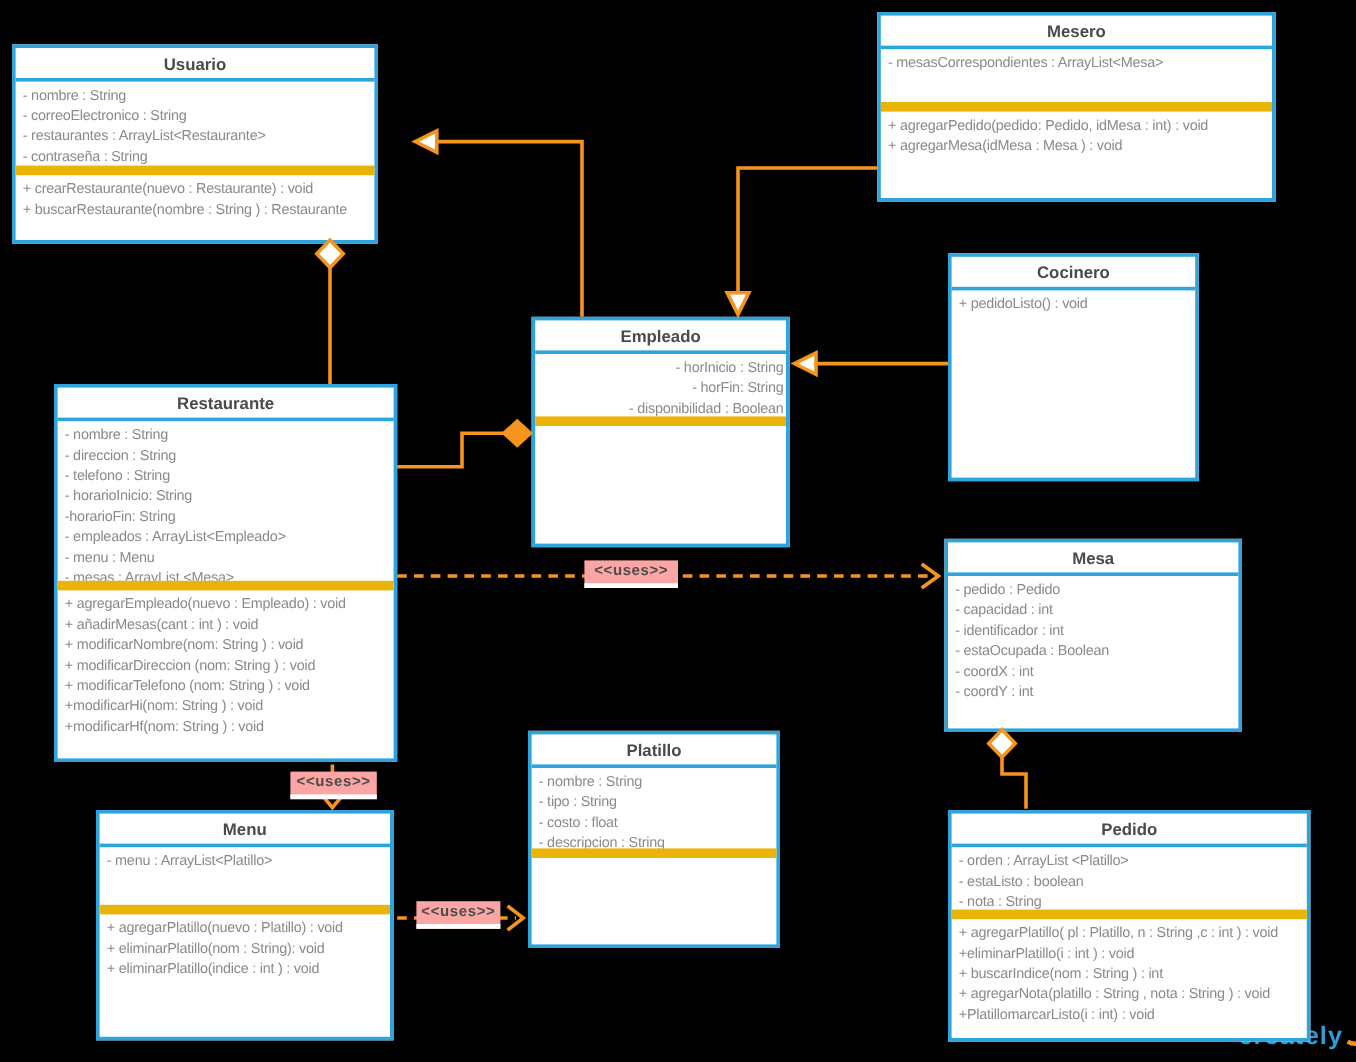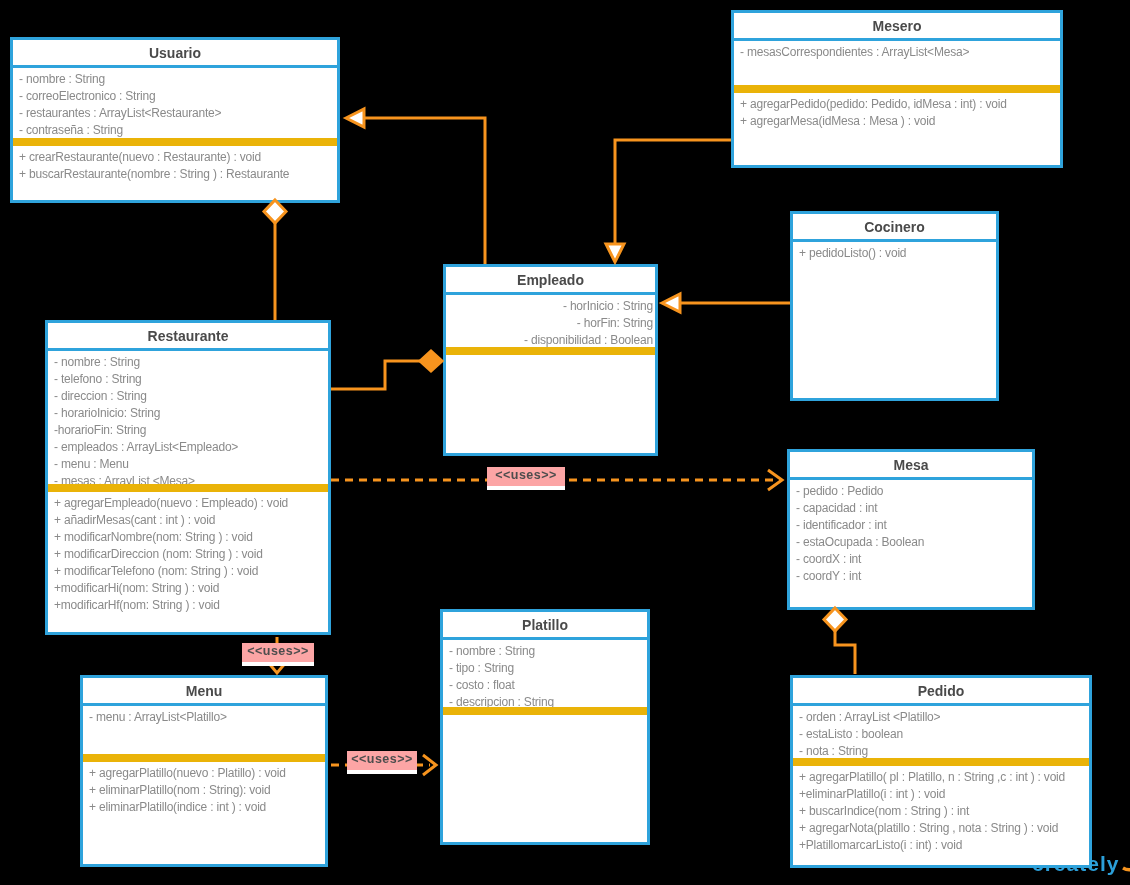--- a/index.html
+++ b/index.html
@@ -21,33 +21,33 @@
   .cls-attrs {
     flex: 0 0 auto; border-bottom: 8px solid #eab308;
     padding: 3px 2px 0 6px; box-sizing: border-box; overflow: hidden;
   }
   .cls-methods { flex: 1 1 auto; padding: 3px 2px 0 6px; overflow: hidden; }
   .member {
     font-size: 12px; color: #8A8A8A; line-height: 17px;
     white-space: nowrap; letter-spacing: -0.2px;
   }
   
-  #cls-usuario     { left: 10px;  top: 37px;  width: 330px; height: 166px; }
+  #cls-usuario     { left: 10px;  top: 37px;  width: 305px; height: 166px; }
   #cls-usuario .cls-attrs     { height: 78px; }
   #cls-mesero      { left: 731px; top: 10px;  width: 332px; height: 158px; }
   #cls-mesero .cls-attrs      { height: 52px; }
   #cls-cocinero    { left: 790px; top: 211px; width: 209px; height: 190px; }
   #cls-cocinero .cls-attrs    { height: 52px; }
   #cls-empleado    { left: 443px; top: 264px; width: 215px; height: 192px; }
   #cls-empleado .cls-attrs    { height: 60px; text-align: right; }
   #cls-restaurante { left: 45px;  top: 320px; width: 286px; height: 315px; }
   #cls-restaurante .cls-attrs { height: 141px; }
   #cls-mesa        { left: 787px; top: 449px; width: 248px; height: 161px; }
   #cls-mesa .cls-attrs        { flex: 1 1 auto; border-bottom: none; }
-  #cls-platillo    { left: 440px; top: 609px; width: 210px; height: 236px; }
+  #cls-platillo    { left: 440px; top: 609px; width: 210px; height: 181px; }
   #cls-platillo .cls-attrs    { height: 75px; }
   #cls-menu        { left: 80px;  top: 675px; width: 248px; height: 192px; }
   #cls-menu .cls-attrs        { height: 56px; }
   #cls-pedido      { left: 790px; top: 675px; width: 302px; height: 193px; }
   #cls-pedido .cls-attrs      { height: 60px; }
 
   #connectors { position: absolute; left: 0; top: 0; z-index: 3; pointer-events: none; }
 
   .uses-label {
     position: absolute; z-index: 4; background: #fca5a5;
@@ -117,22 +117,22 @@
         <div class="member">- horFin: String</div>
         <div class="member">- disponibilidad : Boolean</div>
       </div>
     <div class="cls-methods"></div>
   </div>
 
   <div class="cls" id="cls-restaurante">
     <div class="cls-title">Restaurante</div>
     <div class="cls-attrs">
         <div class="member">- nombre : String</div>
+        <div class="member">- direccion : String</div>
         <div class="member">- telefono : String</div>
-        <div class="member">- direccion : String</div>
         <div class="member">- horarioInicio: String</div>
         <div class="member">-horarioFin: String</div>
         <div class="member">- empleados :  ArrayList&lt;Empleado&gt;</div>
         <div class="member">- menu : Menu</div>
         <div class="member">- mesas : ArrayList &lt;Mesa&gt;</div>
       </div>
     <div class="cls-methods">
         <div class="member">+ agregarEmpleado(nuevo : Empleado) : void</div>
         <div class="member">+ añadirMesas(cant : int  ) : void</div>
         <div class="member">+ modificarNombre(nom: String )  : void</div>

